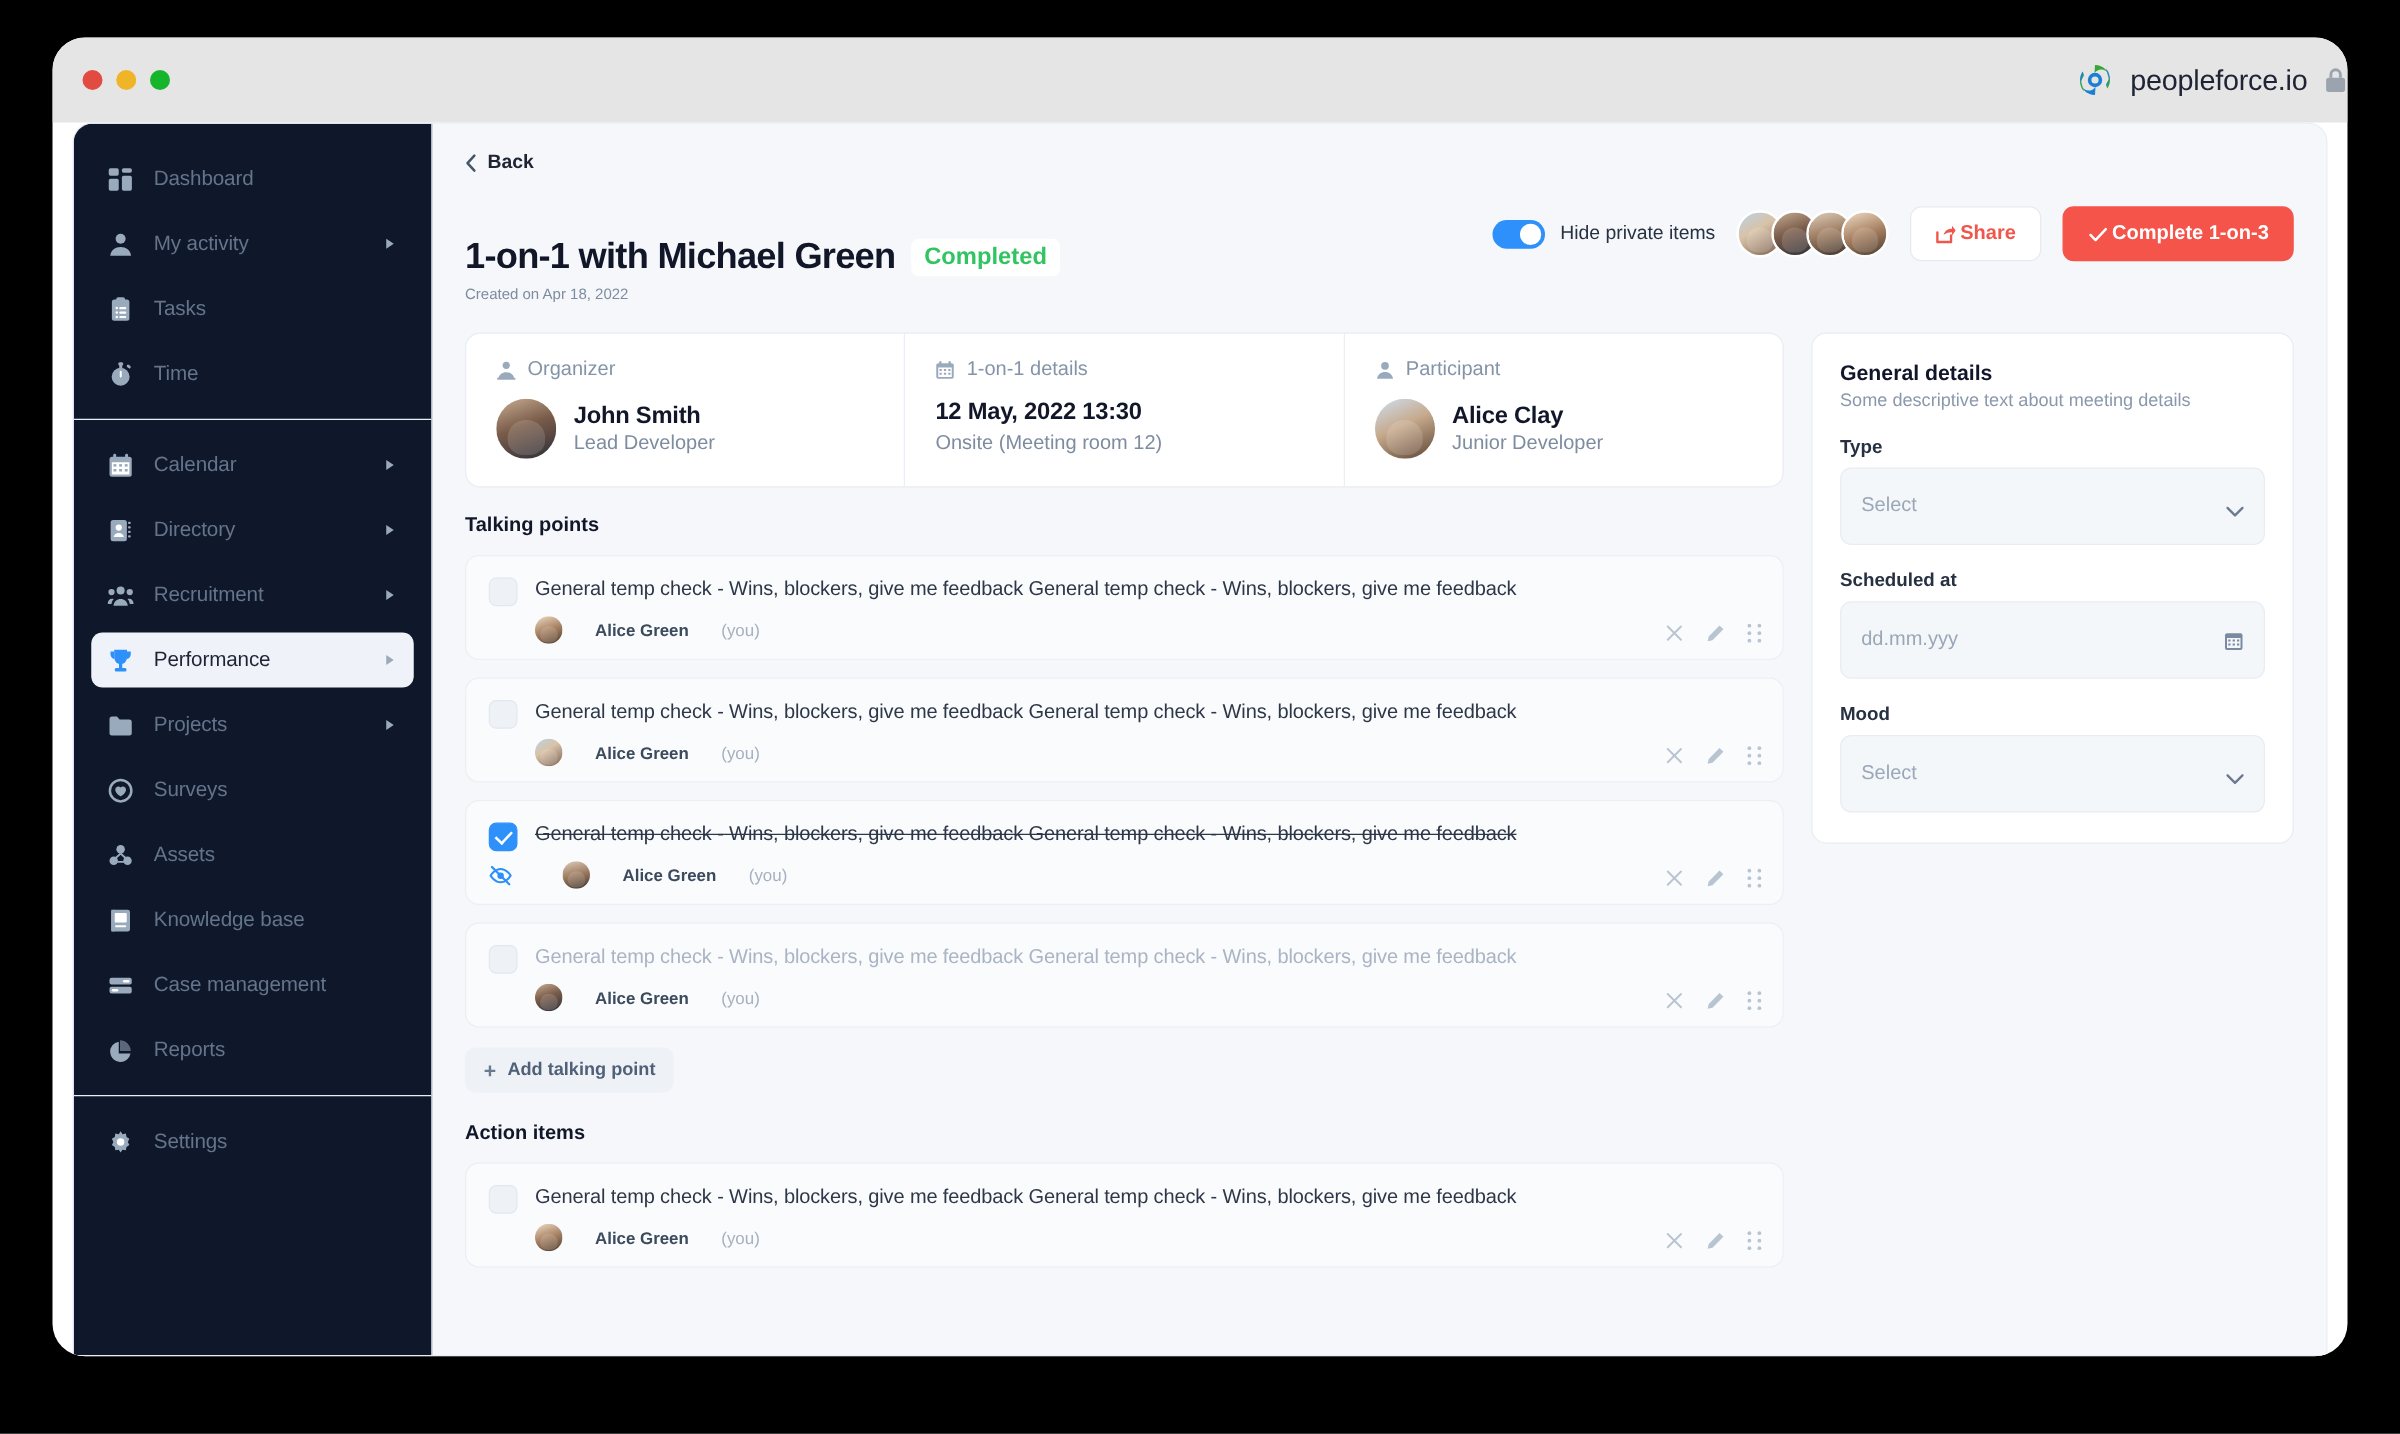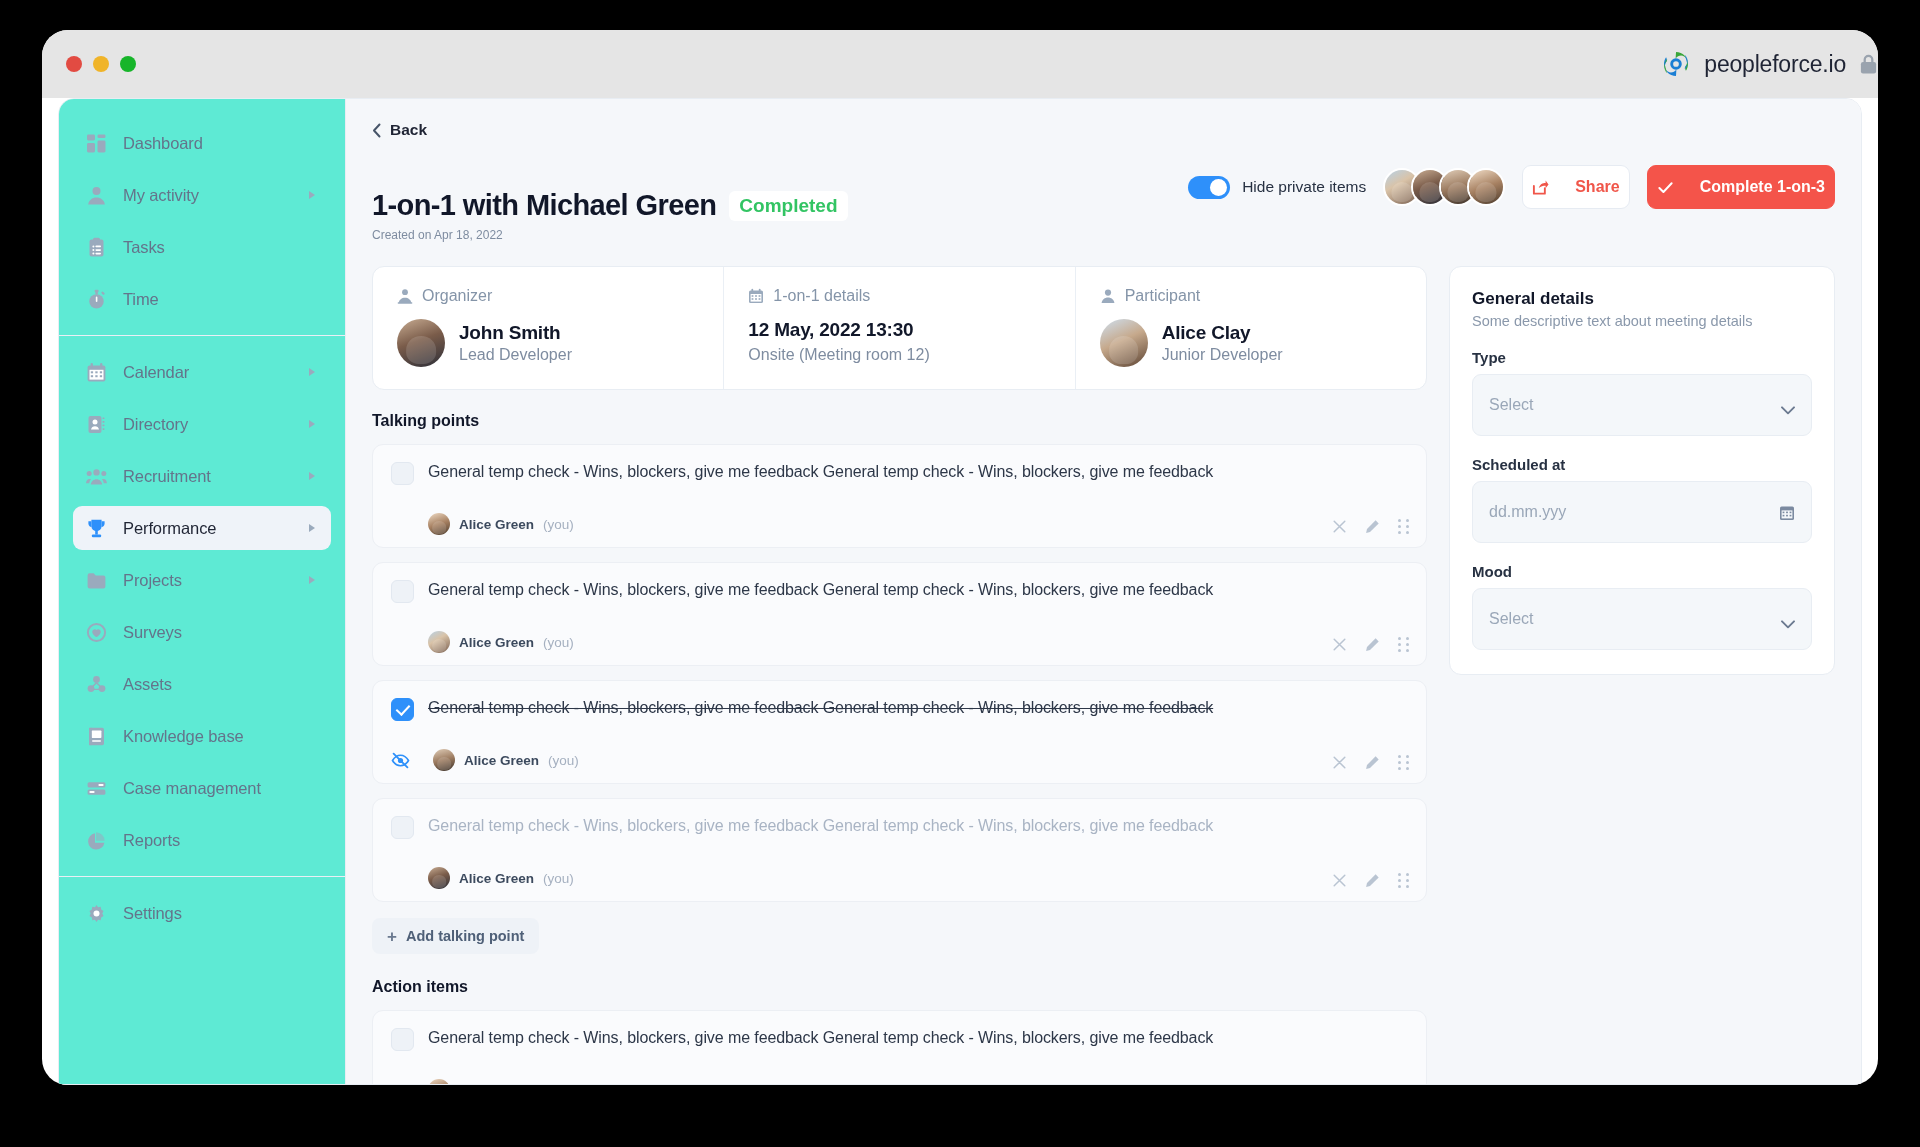--- a/index.html
+++ b/index.html
@@ -79,21 +79,21 @@
     border: 1px solid #e8edf3;
     border-radius: 16px 16px 0 0;
     overflow: hidden;
     display: flex;
   }
 
   
   .sidebar {
     width: 287px;
     flex: 0 0 287px;
-    background: #5eead4;
+    background: #0f172a;
     border-right: 1px solid #e8edf3;
     padding-top: 22px;
     position: relative;
   }
   .navsection { padding: 0 14px; }
   .navdivider {
     height: 1px;
     background: #eaeff5;
     margin: 14px 0 14px 0;
   }
@@ -210,23 +210,23 @@
     border: 2.5px solid #ffffff;
     margin-left: -10px;
     overflow: hidden;
     position: relative;
   }
   .av:first-child { margin-left: 0; }
 
   .btn {
     display: inline-flex;
     align-items: center;
-    gap: 26px;
+    gap: 3px;
     height: 44px;
-    padding: 0 9px;
+    padding: 0 19px;
     border-radius: 9px;
     font-size: 16px;
     font-weight: 600;
     cursor: pointer;
     white-space: nowrap;
   }
   .btn-share {
     background: #ffffff;
     color: #f0564a;
     border: 1px solid #e6ebf2;
@@ -323,22 +323,22 @@
     font-size: 16px;
     color: #2d3748;
     line-height: 1.35;
     letter-spacing: -0.1px;
   }
   .tp.done .tp-text { text-decoration: line-through; color: #2d3748; }
   .tp.muted .tp-text { color: #a9b4c4; }
   .tp-meta {
     display: flex;
     align-items: center;
-    gap: 9px;
-    margin-top: 28px;
+    gap: 26px;
+    margin-top: 8px;
     margin-left: 37px;
   }
   .tp-meta.hasprivate { margin-left: 0; }
   .eye-off { width: 19px; height: 19px; color: #2e90fa; flex: 0 0 19px; margin-right: 14px; }
   .meta-av {
     width: 22px; height: 22px;
     border-radius: 50%;
     overflow: hidden;
     flex: 0 0 22px;
     position: relative;

